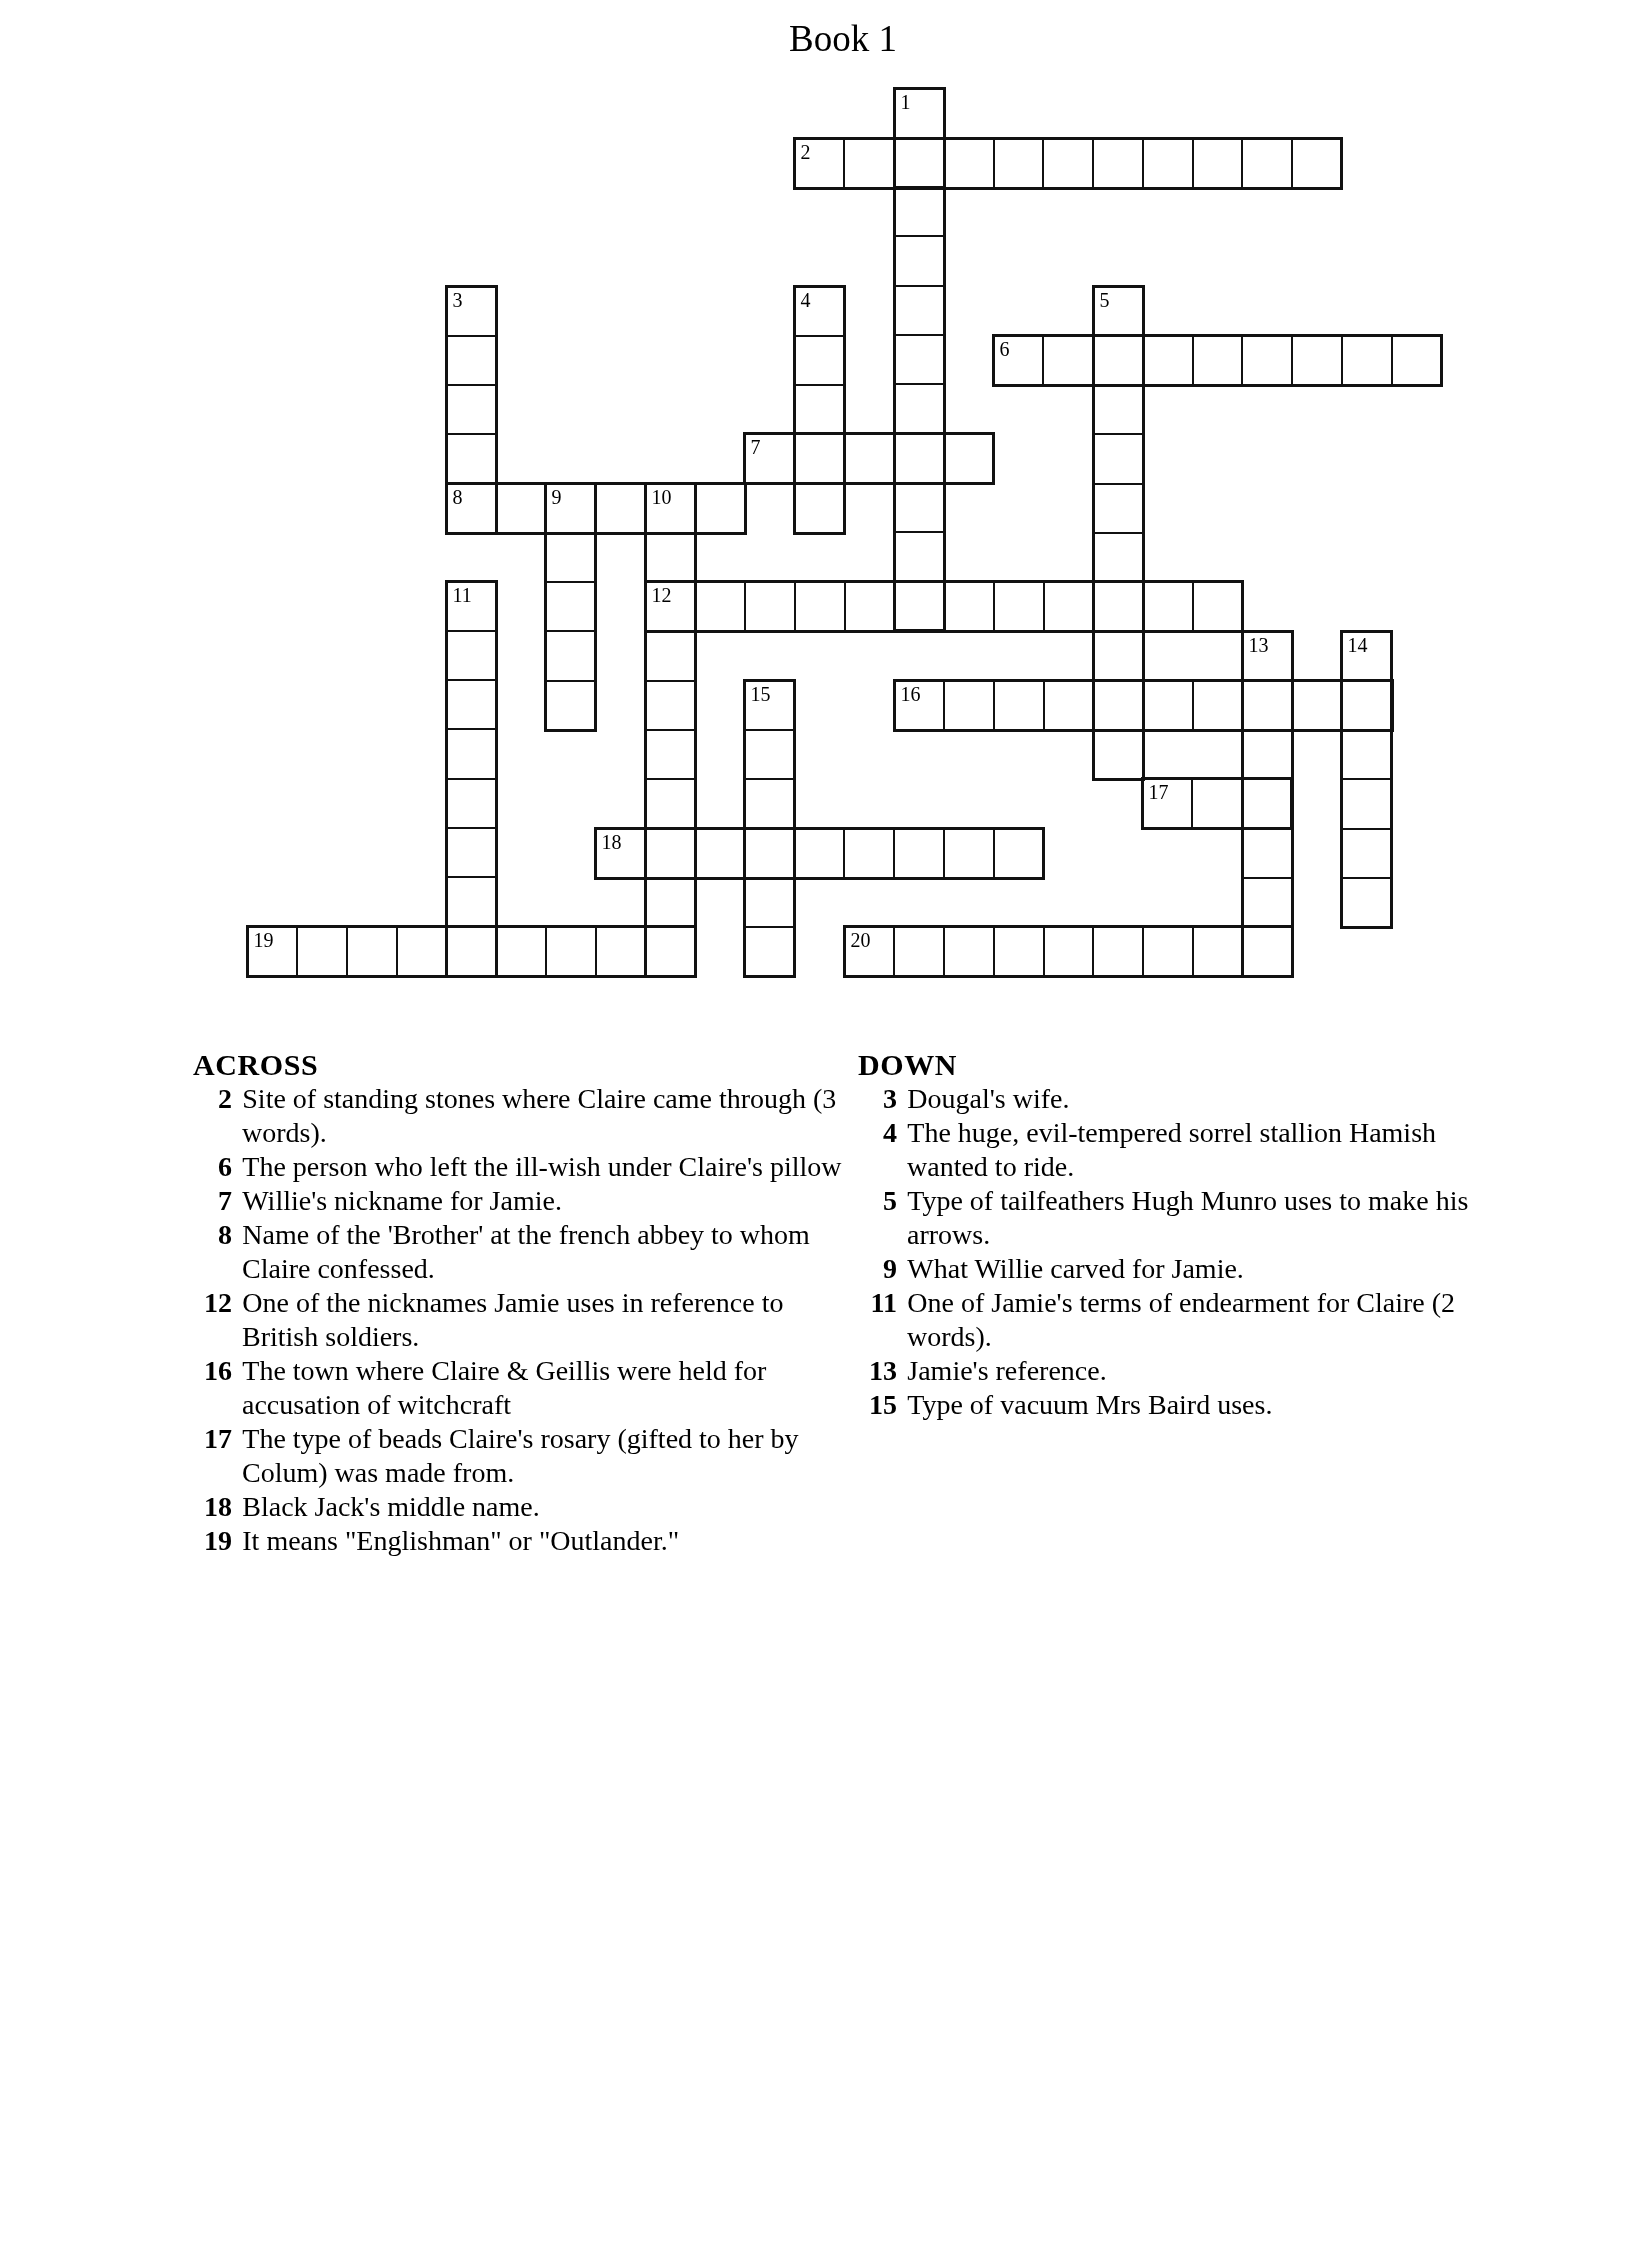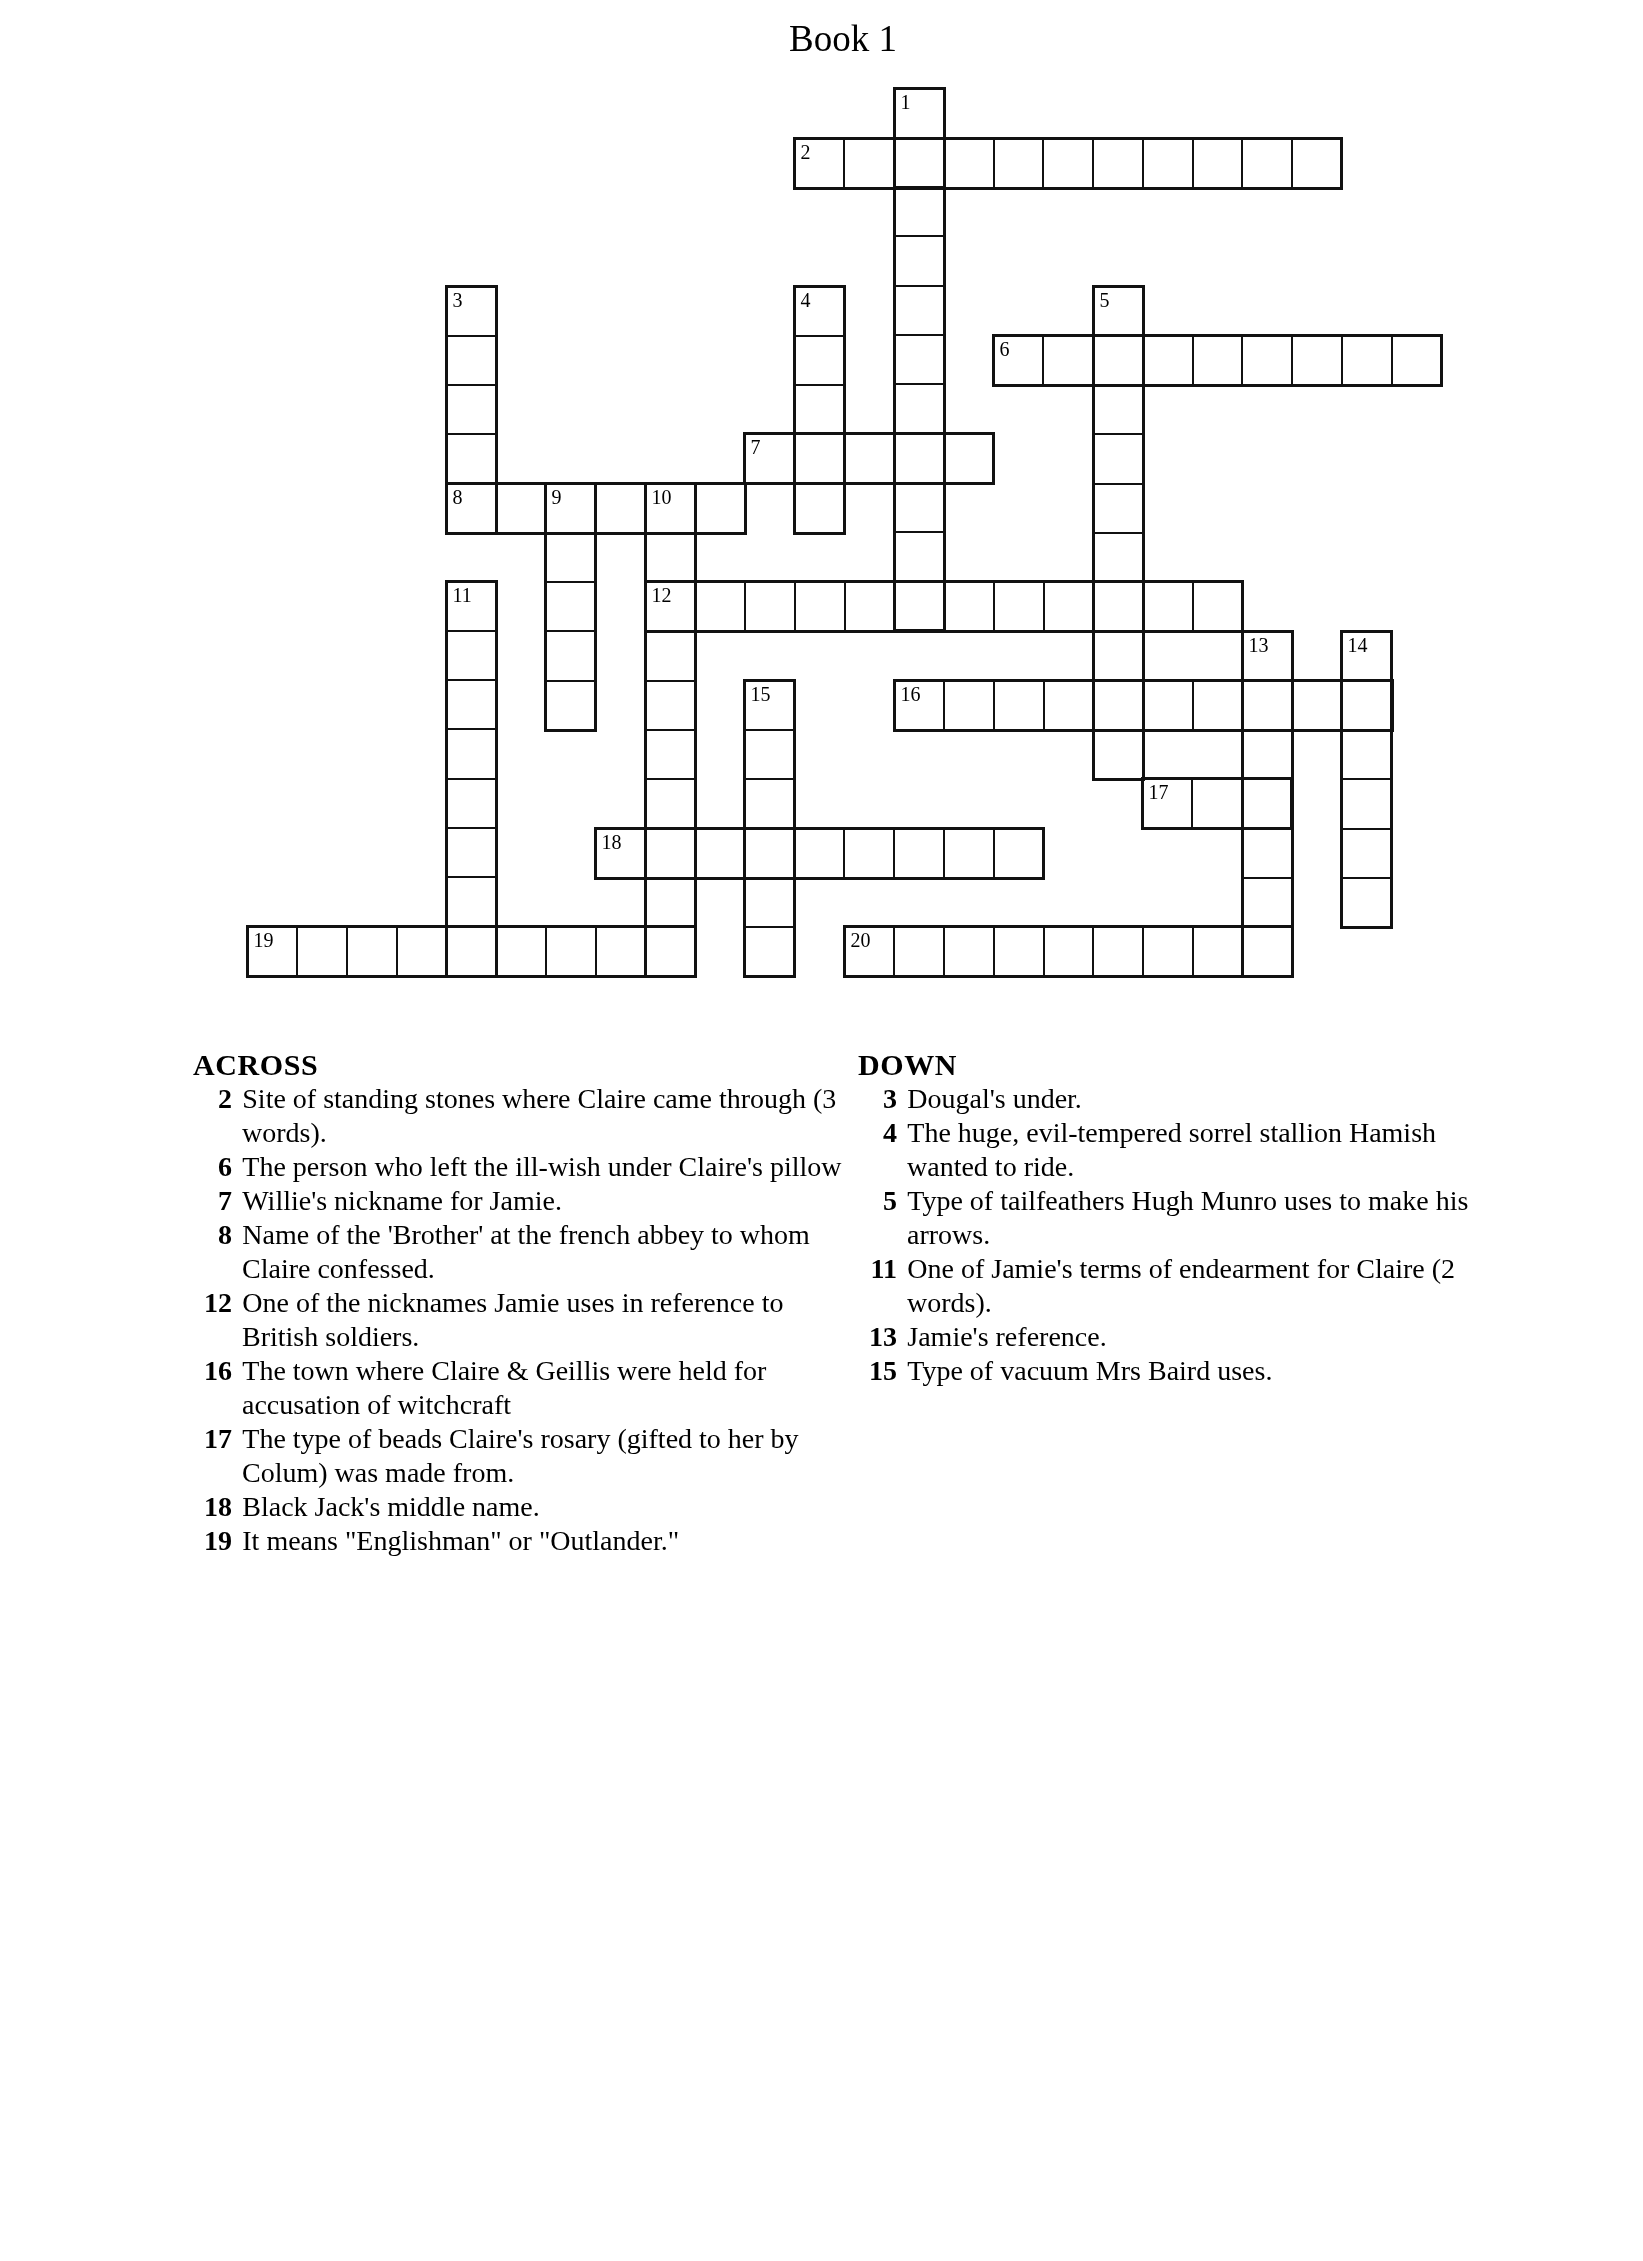--- a/index.html
+++ b/index.html
@@ -442,23 +442,24 @@
         <li><span class="cnum">16</span><span>The town where Claire &amp; Geillis were held for accusation of witchcraft</span></li>
         <li><span class="cnum">17</span><span>The type of beads Claire's rosary (gifted to her by Colum) was made from.</span></li>
         <li><span class="cnum">18</span><span>Black Jack's middle name.</span></li>
         <li><span class="cnum">19</span><span>It means "Englishman" or "Outlander."</span></li>
       </ol>
   </div>
 
   <div class="clue-block" id="down-block">
     <h2 class="clue-header">DOWN</h2>
     <ol class="clue-list" id="down-list">
-        <li><span class="cnum">3</span><span>Dougal's under.</span></li>
+        <li><span class="cnum">3</span><span>Dougal's wife.</span></li>
         <li><span class="cnum">4</span><span>The huge, evil-tempered sorrel stallion Hamish wanted to ride.</span></li>
         <li><span class="cnum">5</span><span>Type of tailfeathers Hugh Munro uses to make his arrows.</span></li>
+        <li><span class="cnum">9</span><span>What Willie carved for Jamie.</span></li>
         <li><span class="cnum">11</span><span>One of Jamie's terms of endearment for Claire (2 words).</span></li>
         <li><span class="cnum">13</span><span>Jamie's reference.</span></li>
         <li><span class="cnum">15</span><span>Type of vacuum Mrs Baird uses.</span></li>
       </ol>
   </div>
 
 </div>
 
 
 </body></html>

